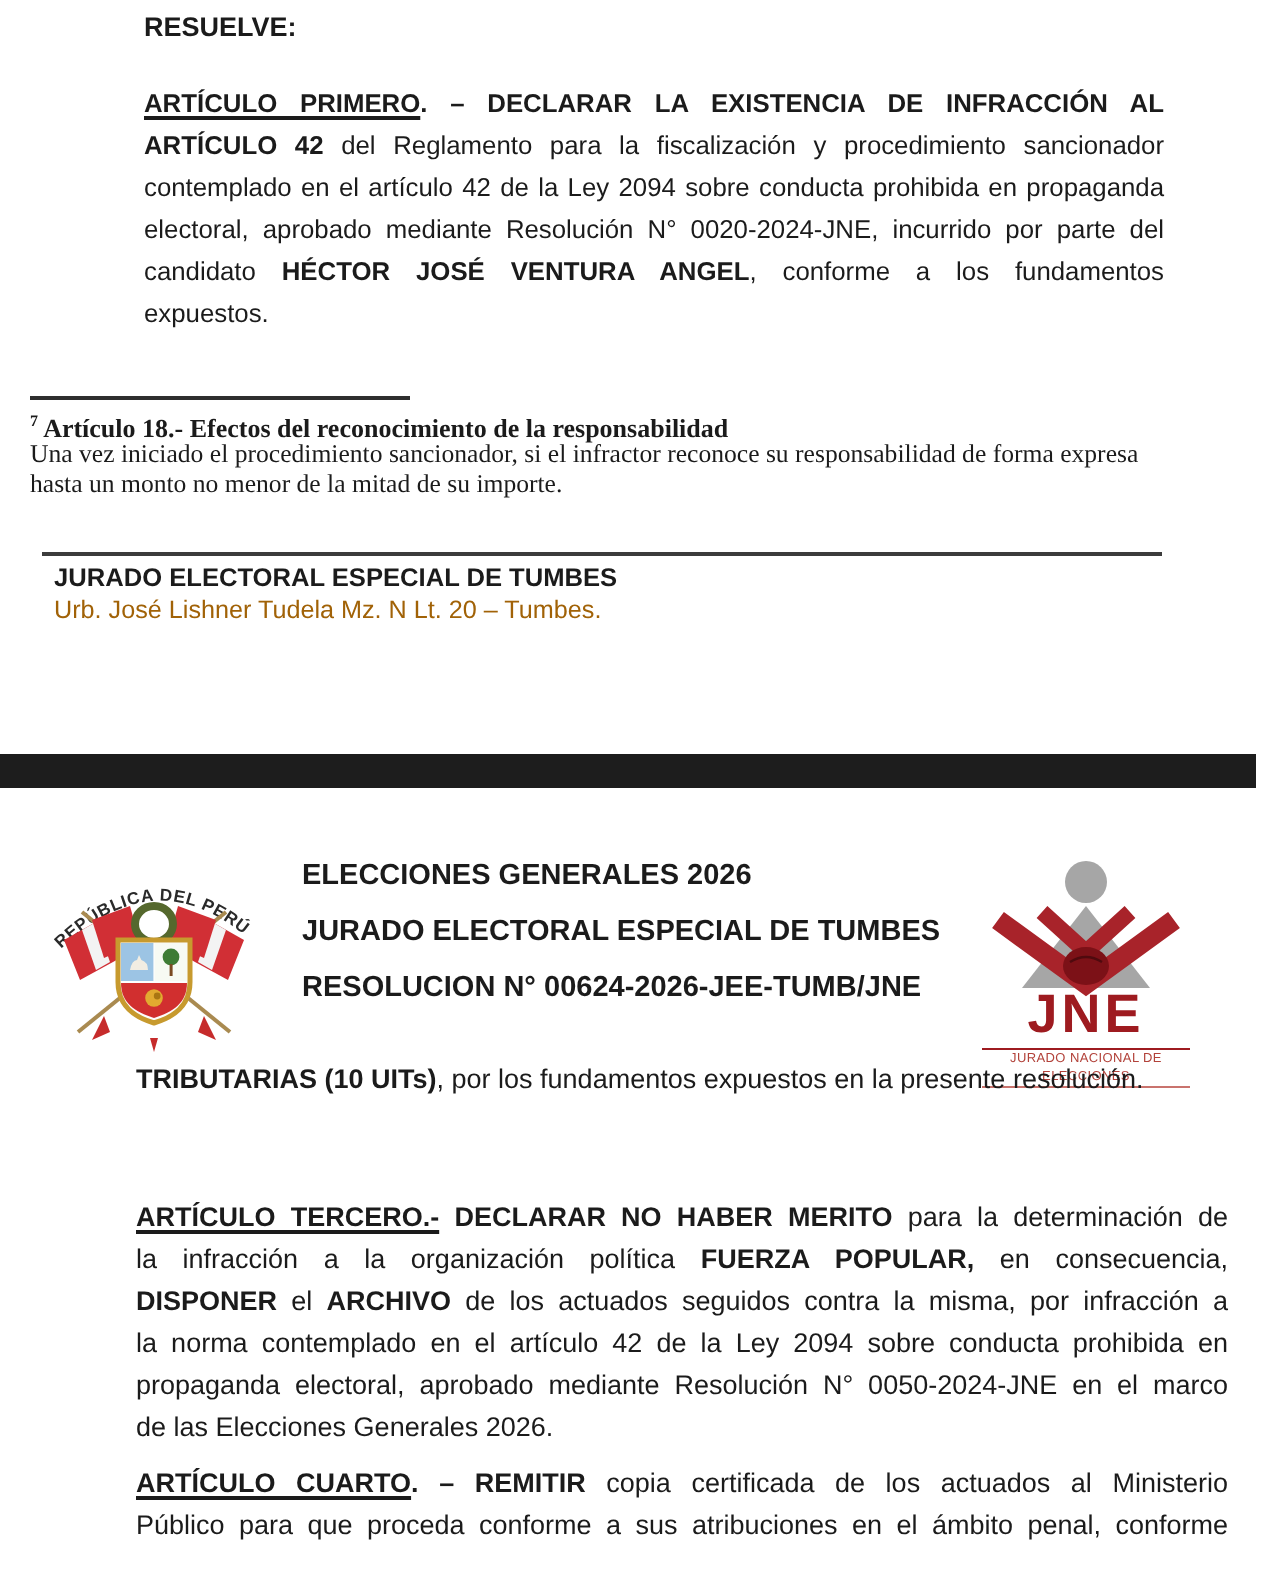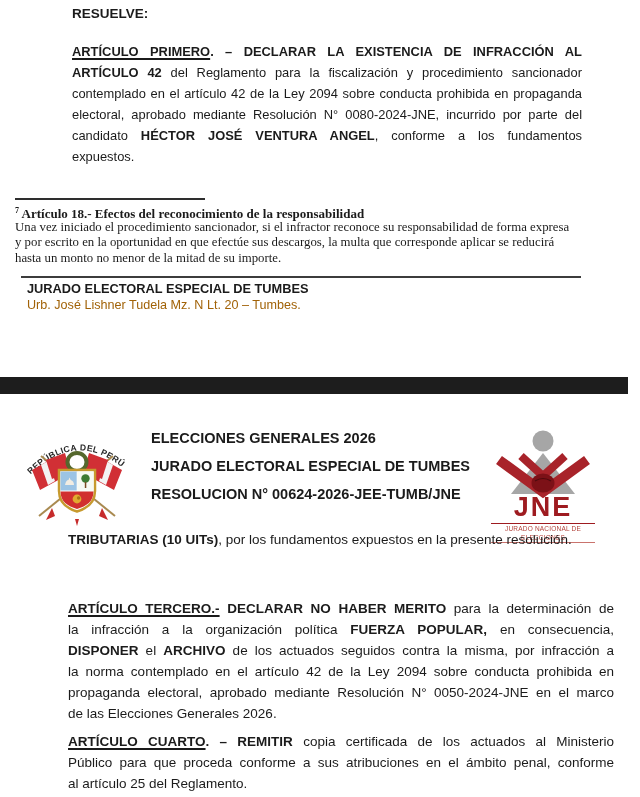--- a/index.html
+++ b/index.html
@@ -44,32 +44,31 @@
 
 <div id="page">
 
   <section>
     <div class="abs resuelve">RESUELVE:</div>
 
     <div class="abs para p1body">
         <div class="jline"><span class="b u">ARTÍCULO PRIMERO</span><span class="b">. – DECLARAR LA EXISTENCIA DE INFRACCIÓN AL</span></div>
         <div class="jline"><span class="b">ARTÍCULO 42</span><span> del Reglamento para la fiscalización y procedimiento sancionador</span></div>
         <div class="jline"><span>contemplado en el artículo 42 de la Ley 2094 sobre conducta prohibida en propaganda</span></div>
-        <div class="jline"><span>electoral, aprobado mediante Resolución N° 0080-2024-JNE, incurrido por parte del</span></div>
+        <div class="jline"><span>electoral, aprobado mediante Resolución N° 0020-2024-JNE, incurrido por parte del</span></div>
         <div class="jline"><span>candidato </span><span class="b">HÉCTOR JOSÉ VENTURA ANGEL</span><span>, conforme a los fundamentos</span></div>
         <div class="jline last"><span>expuestos.</span></div>
       </div>
 
     <div class="abs fn-rule"></div>
     <div class="abs fn-head ragged">
         <div class="jline last"><span class="b sup">7</span><span class="b"> Artículo 18.- Efectos del reconocimiento de la responsabilidad</span></div>
       </div>
     <div class="abs fn-body ragged">
         <div class="jline"><span>Una vez iniciado el procedimiento sancionador, si el infractor reconoce su responsabilidad de forma expresa</span></div>
-        <div class="jline"><span>y por escrito en la oportunidad en que efectúe sus descargos, la multa que corresponde aplicar se reducirá</span></div>
         <div class="jline last"><span>hasta un monto no menor de la mitad de su importe.</span></div>
       </div>
 
     <div class="abs footer-rule"></div>
     <div class="abs footer-title">JURADO ELECTORAL ESPECIAL DE TUMBES</div>
     <div class="abs footer-addr">Urb. José Lishner Tudela Mz. N Lt. 20 – Tumbes.</div>
   </section>
 
   <div class="abs black-bar"></div>
 
@@ -139,16 +138,15 @@
         <div class="jline"><span class="b u">ARTÍCULO TERCERO.-</span><span class="b"> DECLARAR NO HABER MERITO</span><span> para la determinación de</span></div>
         <div class="jline"><span>la infracción a la organización política </span><span class="b">FUERZA POPULAR,</span><span> en consecuencia,</span></div>
         <div class="jline"><span class="b">DISPONER</span><span> el </span><span class="b">ARCHIVO</span><span> de los actuados seguidos contra la misma, por infracción a</span></div>
         <div class="jline"><span>la norma contemplado en el artículo 42 de la Ley 2094 sobre conducta prohibida en</span></div>
         <div class="jline"><span>propaganda electoral, aprobado mediante Resolución N° 0050-2024-JNE en el marco</span></div>
         <div class="jline last"><span>de las Elecciones Generales 2026.</span></div>
       </div>
     <div class="abs para p2body p2-cuarto">
         <div class="jline"><span class="b u">ARTÍCULO CUARTO</span><span class="b">. – REMITIR</span><span> copia certificada de los actuados al Ministerio</span></div>
         <div class="jline"><span>Público para que proceda conforme a sus atribuciones en el ámbito penal, conforme</span></div>
-        <div class="jline last"><span>al artículo 25 del Reglamento.</span></div>
       </div>
   </section>
 </div>
 
 </body></html>

